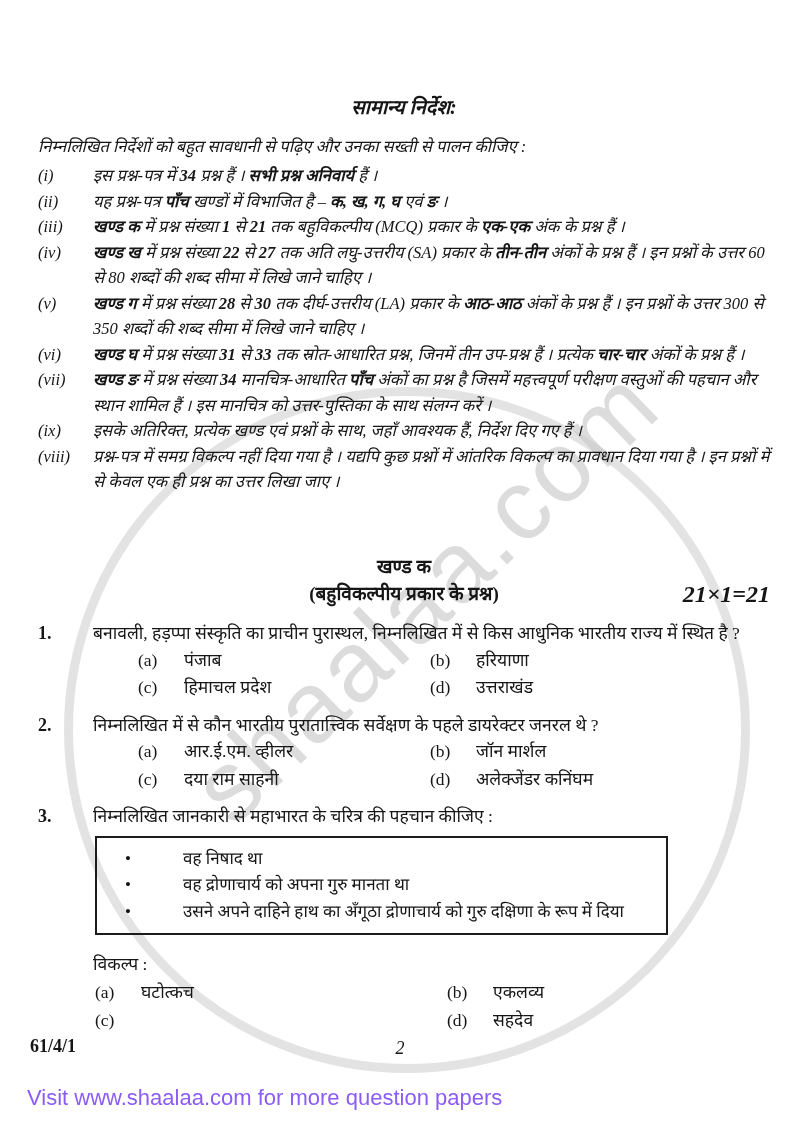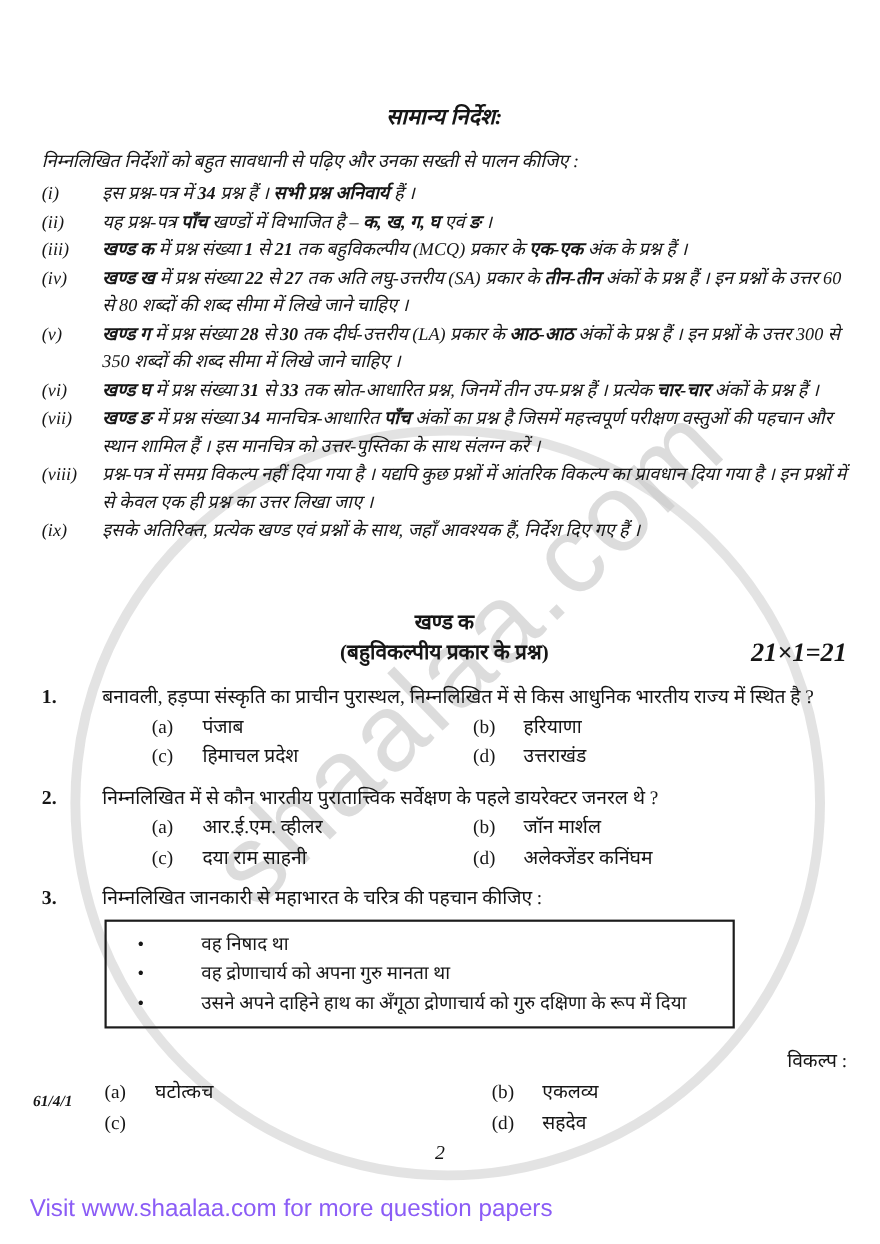--- a/index.html
+++ b/index.html
@@ -46,24 +46,24 @@
   .opt { display:flex; }
   .opt-label { flex:0 0 46px; }
   .opt-text { flex:1; }
   .info-box {
     border:2px solid #1c1c1c; margin:6px 0 10px 2px; width:573px;
     padding:8px 10px 8px 0;
   }
   .b-row { display:flex; padding-left:28px; line-height:26.5px; font-size:17px; }
   .b-dot { flex:0 0 58px; }
   .b-text { flex:1; }
-  .opts-label { margin:16px 0 2px 0; font-size:17.5px; line-height:26px;text-align:right; }
+  .opts-label { margin:16px 0 2px 0; font-size:17.5px; line-height:26px; }
 
   
-  .paper-code { position:absolute; left:30px; top:994px; font-size:14px; font-weight:bold; font-style:italic; z-index:2; }
+  .paper-code { position:absolute; left:30px; top:1036px; font-size:18px; font-weight:bold; z-index:2; }
   .page-num { position:absolute; left:0; top:1038px; width:800px; text-align:center; font-style:italic; font-size:18px; z-index:2; }
   .promo {
     position:absolute; left:27px; top:1085px; z-index:2;
     font-family:"Liberation Sans","DejaVu Sans",sans-serif;
     font-size:22px; color:#8b5cf6;
   }
 </style>
 </head>
 <body>
 
@@ -98,26 +98,26 @@
     </div>
     <div class="gi-item">
       <span class="gi-num">(vi)</span>
       <div class="gi-text"><span class="bold">खण्ड घ</span><span> में प्रश्न संख्या </span><span class="bold">31</span><span> से </span><span class="bold">33</span><span> तक स्रोत-आधारित प्रश्न, जिनमें तीन उप-प्रश्न हैं । प्रत्येक </span><span class="bold">चार-चार</span><span> अंकों के प्रश्न हैं ।</span></div>
     </div>
     <div class="gi-item">
       <span class="gi-num">(vii)</span>
       <div class="gi-text"><span class="bold">खण्ड ङ</span><span> में प्रश्न संख्या </span><span class="bold">34</span><span> मानचित्र-आधारित </span><span class="bold">पाँच</span><span> अंकों का प्रश्न है जिसमें महत्त्वपूर्ण परीक्षण वस्तुओं की पहचान और स्थान शामिल हैं । इस मानचित्र को उत्तर-पुस्तिका के साथ संलग्न करें ।</span></div>
     </div>
     <div class="gi-item">
+      <span class="gi-num">(ix)</span>
+      <div class="gi-text"><span>इसके अतिरिक्त, प्रत्येक खण्ड एवं प्रश्नों के साथ, जहाँ आवश्यक हैं, निर्देश दिए गए हैं ।</span></div>
+    </div>
+    <div class="gi-item">
       <span class="gi-num">(viii)</span>
       <div class="gi-text"><span>प्रश्न-पत्र में समग्र विकल्प नहीं दिया गया है । यद्यपि कुछ प्रश्नों में आंतरिक विकल्प का प्रावधान दिया गया है । इन प्रश्नों में से केवल एक ही प्रश्न का उत्तर लिखा जाए ।</span></div>
-    </div>
-    <div class="gi-item">
-      <span class="gi-num">(ix)</span>
-      <div class="gi-text"><span>इसके अतिरिक्त, प्रत्येक खण्ड एवं प्रश्नों के साथ, जहाँ आवश्यक हैं, निर्देश दिए गए हैं ।</span></div>
     </div>
   </div>
 
   <div class="section-block">
     <div class="section-head">खण्ड क</div>
     <div class="sub-row">
       <span class="sub-title">(बहुविकल्पीय प्रकार के प्रश्न)</span>
       <span class="marks">21×1=21</span>
     </div>
   </div>

